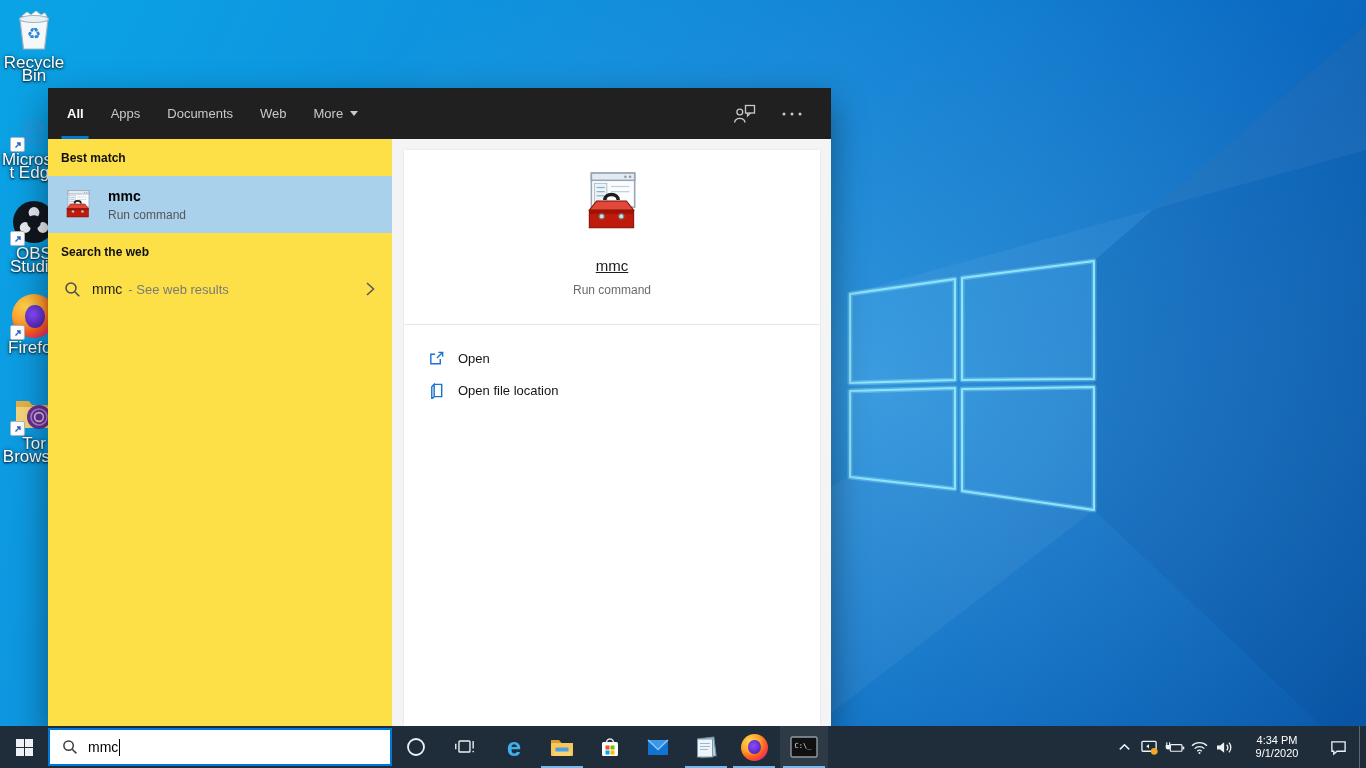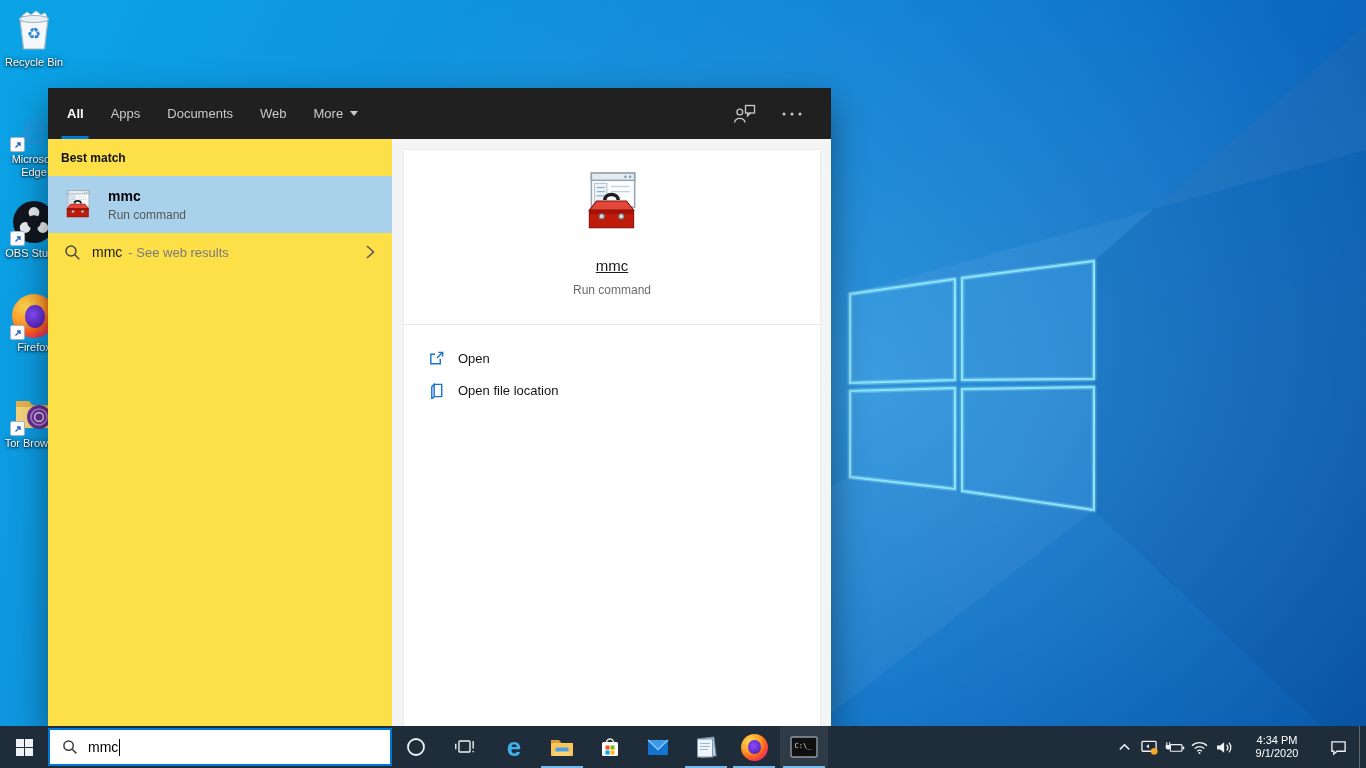--- a/index.html
+++ b/index.html
@@ -16,21 +16,21 @@
       radial-gradient(1150px 820px at 64% 50%, rgba(140,220,255,.28), rgba(0,0,0,0) 58%),
       linear-gradient(116deg,#0aa4e6 0%,#0f92dd 28%,#0d7ed2 52%,#0b69c0 76%,#0a58a9 100%);
   }
   .wallpaper svg{position:absolute;inset:0;}
 
   
   .desk-icon{position:absolute;left:1px;width:66px;text-align:center;cursor:pointer;}
   .desk-glyph{width:44px;height:44px;margin:0 auto;position:relative;}
   .desk-glyph.big{width:48px;height:48px;}
   .desk-label{
-    margin-top:3px;font-size:11px;line-height:13px;color:#fff;
+    margin-top:3px;font-size:17px;line-height:13px;color:#fff;
     text-shadow:0 1px 2px rgba(0,0,0,.85),0 0 4px rgba(0,0,0,.55);
     word-wrap:break-word;
   }
   .shortcut-badge{
     position:absolute;left:-2px;bottom:-2px;width:13px;height:13px;background:#fff;
     border:1px solid #a9b8c6;border-radius:2px;display:flex;align-items:center;justify-content:center;
   }
   .icon-firefox{border-radius:50%;position:relative;
     background:radial-gradient(circle at 32% 28%,#ffd84d 0%,#ffa12e 38%,#ff6118 58%,#e3158a 88%,#b5007f 100%);}
   .icon-firefox::after{content:"";position:absolute;left:29%;top:25%;width:46%;height:52%;border-radius:50%;
@@ -257,20 +257,21 @@
             <circle cx="22" cy="45" r="2.6" fill="#d9d9d9" stroke="#6b6b6b"></circle>
             <circle cx="41" cy="45" r="2.6" fill="#d9d9d9" stroke="#6b6b6b"></circle>
           </svg>
         </div>
         <div>
           <div class="result-title">mmc</div>
           <div class="result-sub">Run command</div>
         </div>
       </div>
 
+      <div class="section-h">Search the web</div>
 
       <div class="web-row">
         <span class="web-mag">
           <svg viewBox="0 0 17 17" width="17" height="17">
             <circle cx="7" cy="7" r="5" fill="none" stroke="#4a4a4a" stroke-width="1.5"></circle>
             <line x1="10.8" y1="10.8" x2="15.3" y2="15.3" stroke="#4a4a4a" stroke-width="1.5"></line>
           </svg>
         </span>
         <span class="web-q">mmc</span>
         <span class="web-suffix">- See web results</span>

